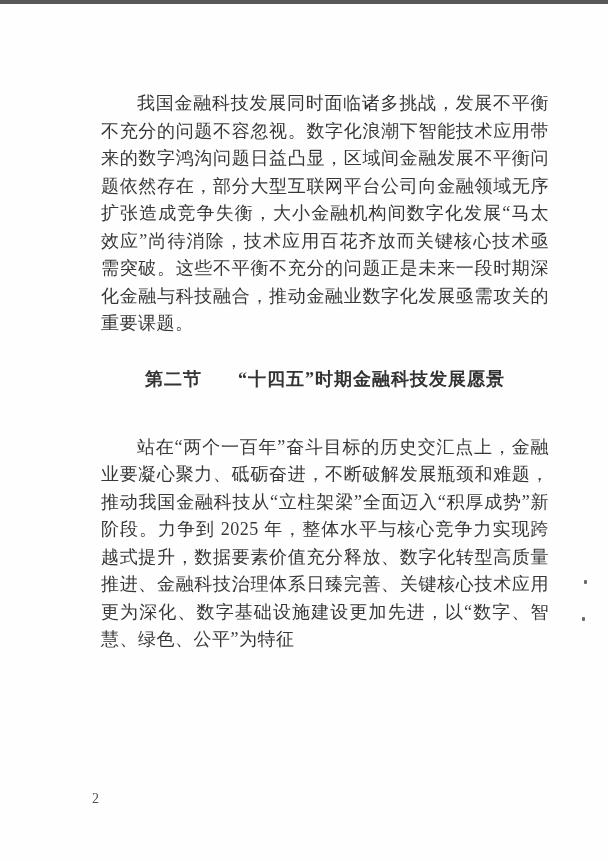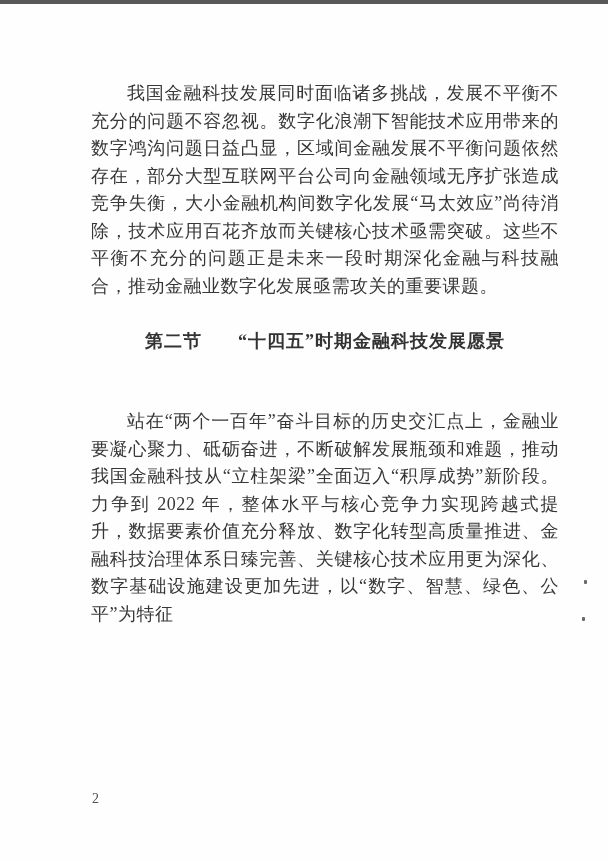--- a/index.html
+++ b/index.html
@@ -24,31 +24,31 @@
     background: #58585a;
   }
   .content {
     position: absolute;
     top: 78px;
     left: 89px;
     width: 472px;
     color: #373737;
   }
   .body-para {
-    margin: 2px;
+    margin: 12px;
     font-size: 18px;
     line-height: 27.5px;
     text-align: justify;
     text-align-last: left;
     text-indent: 2em;
     letter-spacing: 0.5px;
     word-break: break-all;
   }
   .section-heading {
-    margin: 26px 0 52px 0;
+    margin: 26px 0 40px 0;
     font-size: 18px;
     line-height: 30px;
     font-weight: 600;
     text-align: center;
     color: #333333;
     letter-spacing: 1px;
   }
   .heading-gap {
     display: inline-block;
     width: 2em;
@@ -77,20 +77,20 @@
 
 <div class="page">
   <div class="scan-bar-top"></div>
 
   <div class="content">
     <p class="body-para">我国金融科技发展同时面临诸多挑战，发展不平衡不充分的问题不容忽视。数字化浪潮下智能技术应用带来的数字鸿沟问题日益凸显，区域间金融发展不平衡问题依然存在，部分大型互联网平台公司向金融领域无序扩张造成竞争失衡，大小金融机构间数字化发展“马太效应”尚待消除，技术应用百花齐放而关键核心技术亟需突破。这些不平衡不充分的问题正是未来一段时期深化金融与科技融合，推动金融业数字化发展亟需攻关的重要课题。</p>
 
     <h2 class="section-heading"><span>第二节</span><span class="heading-gap"></span><span>“十四五”时期金融科技发展愿景</span></h2>
 
 
-    <p class="body-para">站在“两个一百年”奋斗目标的历史交汇点上，金融业要凝心聚力、砥砺奋进，不断破解发展瓶颈和难题，推动我国金融科技从“立柱架梁”全面迈入“积厚成势”新阶段。力争到 2022 年，整体水平与核心竞争力实现跨越式提升，数据要素价值充分释放、数字化转型高质量推进、金融科技治理体系日臻完善、关键核心技术应用更为深化、数字基础设施建设更加先进，以“数字、智慧、绿色、公平”为特征</p>
+    <p class="body-para">站在“两个一百年”奋斗目标的历史交汇点上，金融业要凝心聚力、砥砺奋进，不断破解发展瓶颈和难题，推动我国金融科技从“立柱架梁”全面迈入“积厚成势”新阶段。力争到 2025 年，整体水平与核心竞争力实现跨越式提升，数据要素价值充分释放、数字化转型高质量推进、金融科技治理体系日臻完善、关键核心技术应用更为深化、数字基础设施建设更加先进，以“数字、智慧、绿色、公平”为特征</p>
   </div>
 
   <div class="page-number">2</div>
 
   <div class="speck speck-1"></div>
   <div class="speck speck-2"></div>
 </div>
 
 </body></html>

